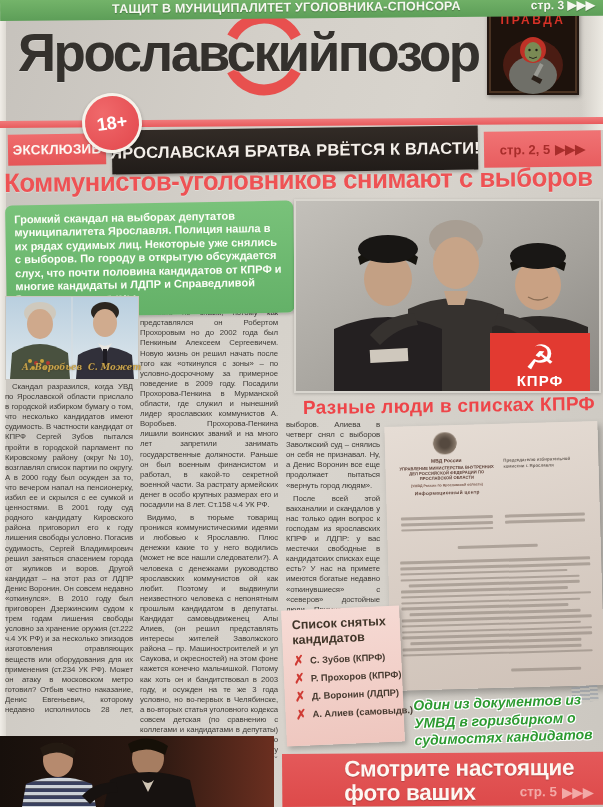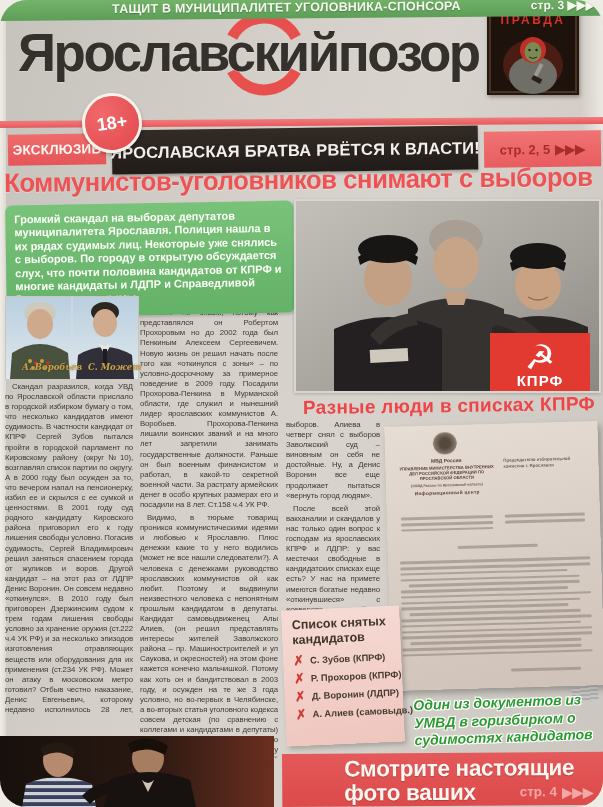--- a/index.html
+++ b/index.html
@@ -5,21 +5,20 @@
   html,body{margin:0;padding:0;}
   body{
     width:603px;height:807px;position:relative;overflow:hidden;
     background:#efece6;
     font-family:"Liberation Sans",sans-serif;
     -webkit-font-smoothing:antialiased;
   }
   .page{
     position:absolute;left:0;top:0;width:603px;height:807px;overflow:hidden;
     background:linear-gradient(105deg,#c6c2bc 0%,#d4d0c9 35%,#d8d4cd 55%,#cbc7c0 100%);
-    border-radius:27px;
   }
   .edge-left{position:absolute;left:0;top:0;width:6px;height:807px;
     background:linear-gradient(90deg,#f0ede7,#ddd9d2);z-index:1;}
   .edge-topright{position:absolute;right:0;top:0;width:22px;height:130px;
     background:linear-gradient(90deg,rgba(240,237,231,0),#ece9e2);z-index:1;}
 
   
   .top-banner{
     position:absolute;left:0;top:0;width:603px;height:21px;z-index:3;
     background:linear-gradient(180deg,#74b46a,#5d9e58);
@@ -324,21 +323,21 @@
   <div class="portrait-caption cap-right">С. Может</div>
 
   <div class="col col1">
       <p>Скандал разразился, когда УВД по Ярославской области прислало в городской избирком бумагу о том, что несколько кандидатов имеют судимость. В частности кандидат от КПРФ Сергей Зубов пытался пройти в городской парламент по Кировскому району (округ№10), возглавлял список партии по округу. А в 2000 году был осужден за то, что вечером напал на пенсионерку, избил ее и скрылся с ее сумкой и ценностями. В 2001 году суд родного кандидату Кировского района приговорил его к году лишения свободы условно. Погасив судимость, Сергей Владимирович решил заняться спасением города от жуликов и воров. Другой кандидат – на этот раз от ЛДПР Денис Воронин. Он совсем недавно «откинулся». В 2010 году был приговорен Дзержинским судом к трем годам лишения свободы условно за хранение оружия (ст.222 ч.4 УК РФ) и за несколько эпизодов изготовления отравляющих веществ или оборудования для их применения (ст.234 УК РФ). Может он атаку в московском метро готовил? Отбыв честно наказание, Денис Евгеньевич, которому недавно исполнилось 28 лет, проникся идеями В.В. Жириновского, стал либерально-демократическим кандидатом и пошел в депутаты муниципалитета от того же родного Брагино, где и совершил преступления.</p>
     </div>
   <div class="col col2">
       <p>Еще один коммунист – и тоже кандидат по Брагино. Как его называть не знаем, потому как представлялся он Робертом Прохоровым но до 2002 года был Пенкиным Алексеем Сергеевичем. Новую жизнь он решил начать после того как «откинулся с зоны» – по условно-досрочному за примерное поведение в 2009 году. Посадили Прохорова-Пенкина в Мурманской области, где служил и нынешний лидер ярославских коммунистов А. Воробьев. Прохорова-Пенкина лишили воинских званий и на много лет запретили занимать государственные должности. Раньше он был военным финансистом и работал, в какой-то секретной военной части. За растрату армейских денег в особо крупных размерах его и посадили на 8 лет. Ст.158 ч.4 УК РФ.</p>
       <p>Видимо, в тюрьме товарищ проникся коммунистическими идеями и любовью к Ярославлю. Плюс денежки какие то у него водились (может не все нашли следователи?). А человека с денежками руководство ярославских коммунистов ой как любит. Поэтому и выдвинули неизвестного человека с непонятным прошлым кандидатом в депутаты. Кандидат самовыдвиженец Алы Алиев, (он решил представлять интересы жителей Заволжского района – пр. Машиностроителей и ул Саукова, и окресностей) на этом фоне кажется конечно мальчишкой. Потому как хоть он и бандитствовал в 2003 году, и осужден на те же 3 года условно, но во-первых в Челябинске, а во-вторых статья уголовного кодекса совсем детская (по сравнению с коллегами и кандидатами в депутаты) – 122 УК РФ. Алы Мубариз Алы всего лишь с друзьями угнал машину покататься. Проступок достойный прощения для мальчишки. Правда, тогда нашему герою было уже 35 лет.</p>
     </div>
   <div class="col col3">
-      <p>выборов. Алиева в четверг снял с выборов Заволжский суд – виновным он себя не достойные. Ну, а Денис Воронин все еще продолжает пытаться «вернуть город людям».</p>
+      <p>выборов. Алиева в четверг снял с выборов Заволжский суд – снялись он себя не признавал. Ну, а Денис Воронин все еще продолжает пытаться «вернуть город людям».</p>
       <p>После всей этой вакханалии и скандалов у нас только один вопрос к господам из ярославских КПРФ и ЛДПР: у вас местечки свободные в кандидатских списках еще есть? У нас на примете имеются богатые недавно «откинувшиеся» с «северов» достойные люди. Примите в свои ряды? Они будут спасать город от всякой нечисти.</p>
     </div>
 
   <div class="doc">
     <div class="doc-emblem"></div>
     <div class="doc-org">
       <div class="t1">МВД России</div>
       <div class="t2">УПРАВЛЕНИЕ МИНИСТЕРСТВА ВНУТРЕННИХ ДЕЛ РОССИЙСКОЙ ФЕДЕРАЦИИ ПО ЯРОСЛАВСКОЙ ОБЛАСТИ</div>
       <div class="t3">(УМВД России по Ярославской области)</div>
       <div class="t4">Информационный центр</div>
@@ -429,17 +428,17 @@
       <path d="M104 71 L110 44 Q148 28 190 44 L196 71 Z" fill="#171210"></path>
       <path d="M142 44 L148 56 L154 44 Q148 50 142 44 Z" fill="#cfc4b4"></path>
 
       <path d="M116 46 q-22 0 -34 14 l8 8 q12 -12 28 -12 Z" fill="#171210"></path>
     </svg>
   </div>
 
   <div class="bottom-banner">
     <div class="txt">Смотрите настоящие фото ваших кандидатов</div>
     <div class="ref">
-      <span>стр. 4</span>
+      <span>стр. 5</span>
       <span>▶▶▶</span>
     </div>
   </div>
 </div>
 
 </body></html>

